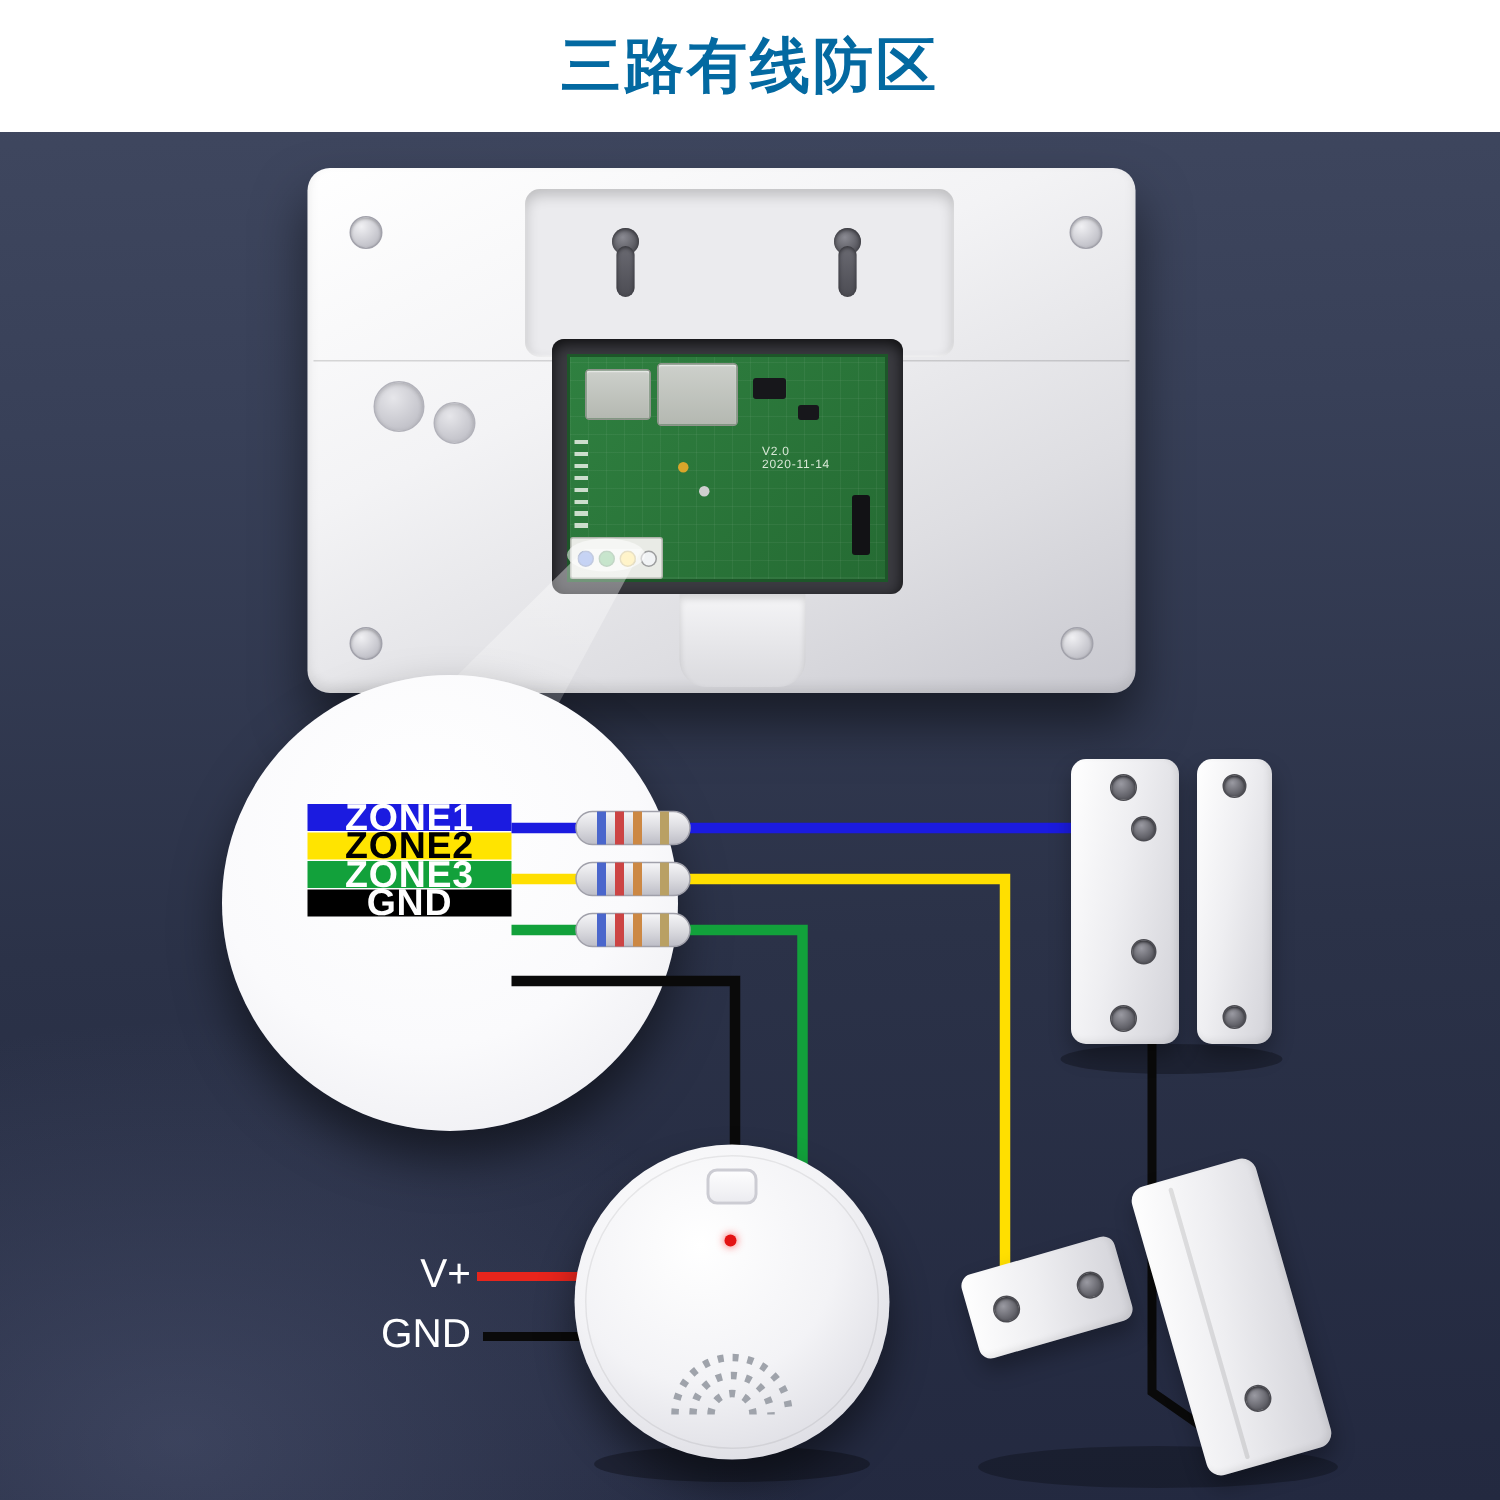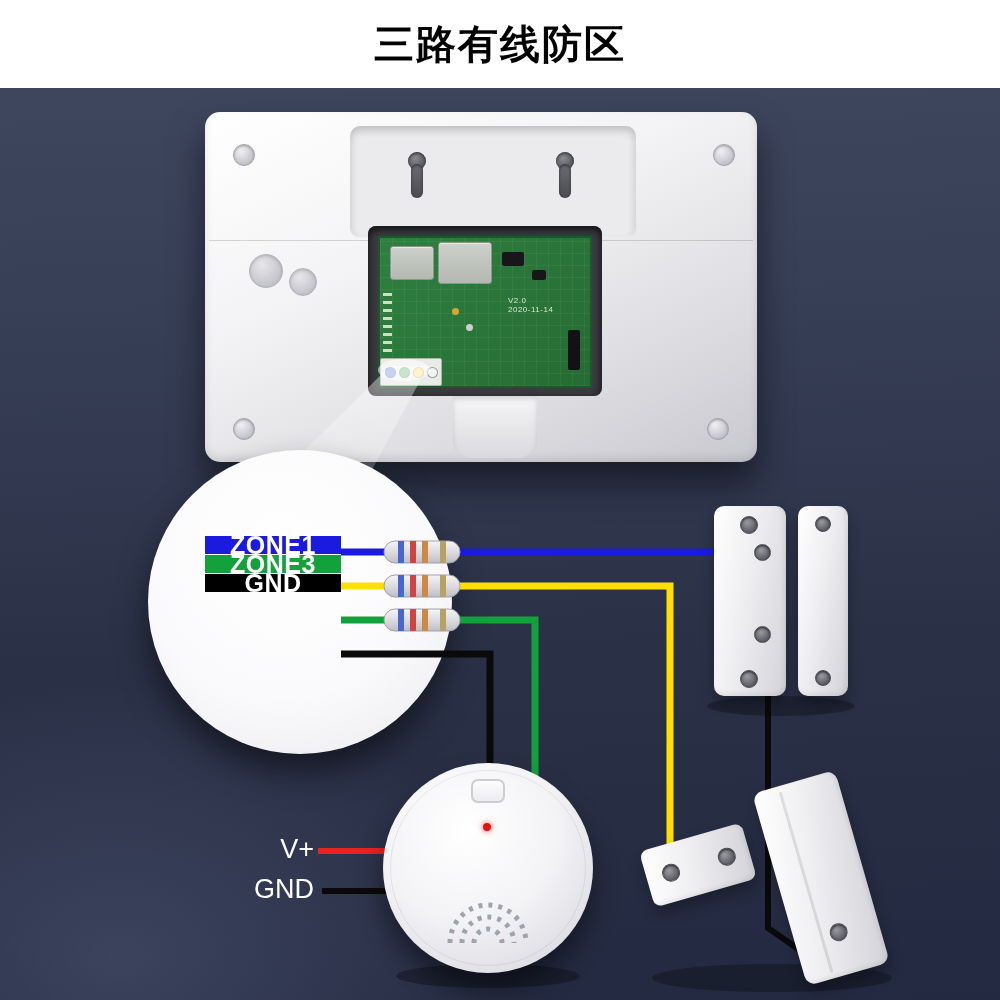--- a/index.html
+++ b/index.html
@@ -6,21 +6,21 @@
   .stage{
     position:relative;width:1000px;height:1000px;overflow:hidden;
     font-family:"Liberation Sans","DejaVu Sans",sans-serif;
     background:
       radial-gradient(600px 400px at 12% 96%, rgba(120,130,165,0.28), rgba(0,0,0,0) 70%),
       linear-gradient(178deg,#414961 0%, #384058 28%, #2b3248 62%, #232940 100%);
   }
   
   .titlebar{position:absolute;left:0;top:0;width:1000px;height:88px;background:#ffffff;}
   .title{position:absolute;left:0;top:0;width:100%;height:88px;line-height:88px;
-    text-align:center;font-size:40px;font-weight:600;color:#000000;letter-spacing:2px;}
+    text-align:center;font-size:40px;font-weight:600;color:#0369a1;letter-spacing:2px;font-family:Liberation Serif, serif;}
   
   .panel{position:absolute;left:205px;top:112px;width:552px;height:350px;border-radius:15px;
     background:linear-gradient(155deg,#ffffff 0%,#f3f3f5 38%,#dedee2 72%,#c8c8cf 100%);
     box-shadow:0 20px 34px rgba(0,0,0,0.5), inset 0 -4px 8px rgba(0,0,0,0.10);z-index:2;}
   .recess{position:absolute;left:145px;top:14px;width:286px;height:112px;border-radius:10px;
     background:#ebebee;box-shadow:inset 0 4px 9px rgba(0,0,0,0.20), inset 0 -1px 2px rgba(255,255,255,0.7);}
   .keyhole{position:absolute;width:30px;height:56px;}
   .keyhole .head{position:absolute;left:6px;top:0;width:18px;height:18px;border-radius:50%;
     background:radial-gradient(circle at 40% 35%,#8a8a92,#55555c 70%);box-shadow:inset 0 1px 3px #2e2e33;}
   .keyhole .slot{position:absolute;left:9px;top:12px;width:12px;height:34px;border-radius:6px;
@@ -159,20 +159,21 @@
         <stop offset="1" stop-color="rgba(255,255,255,0.05)"></stop>
       </linearGradient>
     </defs>
     <ellipse cx="404" cy="370" rx="26" ry="11" fill="rgba(255,255,255,0.55)"></ellipse>
     <polygon points="390,366 428,366 360,492 204,550" fill="url(#beamGrad)"></polygon>
   </svg>
 
   <div class="lens"></div>
   <div class="zonebars">
     <div class="bar bar-zone1">ZONE1</div>
+    <div class="bar bar-zone2">ZONE2</div>
     <div class="bar bar-zone3">ZONE3</div>
     <div class="bar bar-gnd">GND</div>
   </div>
 
   <svg class="wiresvg" width="1000" height="1000">
     <defs>
       <linearGradient id="resGrad" x1="0" y1="0" x2="0" y2="1">
         <stop offset="0" stop-color="#f6f6f8"></stop>
         <stop offset="0.55" stop-color="#d9d9de"></stop>
         <stop offset="1" stop-color="#bdbdc6"></stop>

